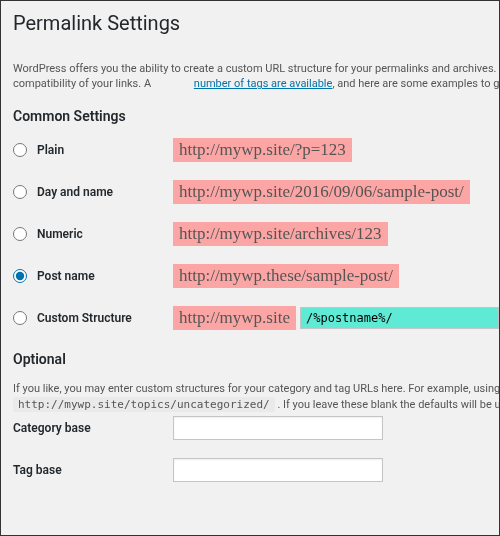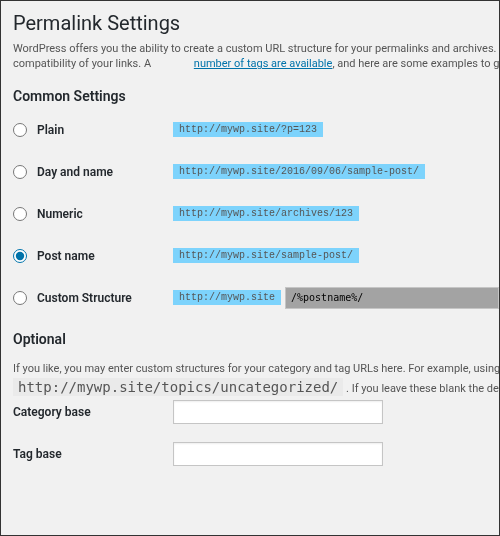--- a/index.html
+++ b/index.html
@@ -14,21 +14,21 @@
     border: 1px solid #333;
     position: relative;
   }
   .wrap {
     margin: 10px 0 0 12px;
   }
   h1 {
     font-size: 20px;
     font-weight: 400;
     color: #23282d;
-    margin-bottom: 6px;
+    margin-bottom: 26px;
   }
   .intro {
     font-size: 11px;
     color: #555;
     line-height: 1.4;
     margin-bottom: 16px;
     white-space: nowrap;
   }
   .intro a {
     color: #0073aa;
@@ -66,33 +66,33 @@
     color: #23282d;
   }
   .label-cell {
     width: 160px;
     flex-shrink: 0;
     font-size: 12px;
     font-weight: 600;
     color: #23282d;
   }
   code.example {
-    background: #7dd3fc;
+    background: #fca5a5;
     color: #555;
-    font-family: Liberation Mono, monospace;
-    font-size: 10px;
+    font-family: Liberation Serif, serif;
+    font-size: 17px;
     padding: 2px 6px;
     display: inline-block;
   }
   .custom-input {
     font-family: Consolas, Monaco, monospace;
-    font-size: 10px;
+    font-size: 12px;
     padding: 9px 5px;
     border: 1px solid #c5c5c5;
-    background: #a3a3a3;
+    background: #5eead4;
     width: 290px;
     height: 22px;
   }
   .text-input {
     font-size: 12px;
     padding: 3px 5px;
     border: 1px solid #c5c5c5;
     background: #fff;
     width: 210px;
     height: 24px;
@@ -102,21 +102,21 @@
     font-size: 11px;
     color: #555;
     line-height: 1.5;
     margin-bottom: 2px;
     white-space: nowrap;
   }
   .optional-intro code {
     background: #eaeaea;
     font-family: Consolas, Monaco, monospace;
     padding: 1px 5px;
-    font-size: 14px;
+    font-size: 11px;
   }
 </style>
 </head>
 <body>
 
 <div class="wrap">
 
   <h1>Permalink Settings</h1>
 
   <p class="intro">
@@ -149,21 +149,21 @@
       <label>Numeric</label>
     </div>
     <code class="example">http://mywp.site/archives/123</code>
   </div>
 
   <div class="row">
     <div class="radio-cell">
       <input type="radio" name="perm" checked="" style="">
       <label>Post name</label>
     </div>
-    <code class="example">http://mywp.site/sample-post/</code>
+    <code class="example">http://mywp.these/sample-post/</code>
   </div>
 
   <div class="row">
     <div class="radio-cell">
       <input type="radio" name="perm" style="">
       <label>Custom Structure</label>
     </div>
     <code class="example" style="margin-right:4px">http://mywp.site</code>
     <input type="text" class="custom-input" value="/%postname%/" style="">
   </div>

